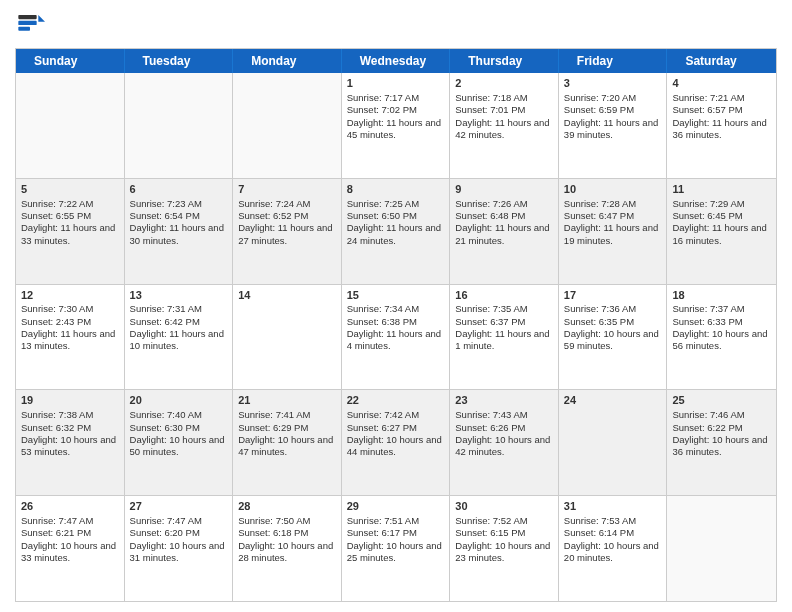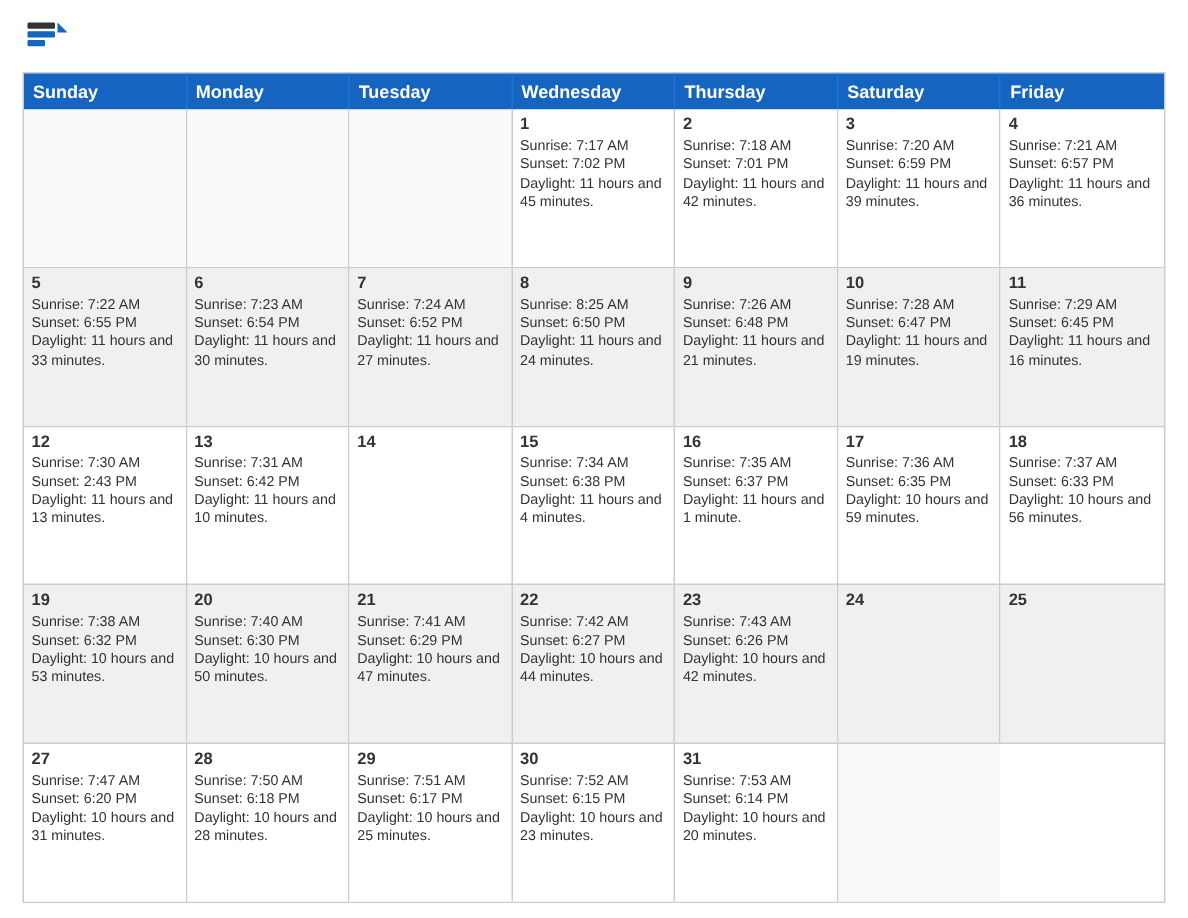--- a/index.html
+++ b/index.html
@@ -68,21 +68,21 @@
     }
     .cal-header {
       display: grid;
       grid-template-columns: repeat(7, 1fr);
       background: #1565c0;
     }
     .cal-header-cell {
       color: #fff;
       font-weight: bold;
       font-size: 12px;
-      padding: 5px 6px;
+      padding: 5px 18px;
       border-right: 1px solid #1976d2;
     }
     .cal-header-cell:last-child { border-right: none; }
     .cal-body {
       flex: 1;
       display: flex;
       flex-direction: column;
     }
     .cal-row {
       display: grid;
@@ -133,26 +133,26 @@
     </div>
     <div class="title-section">
       <div class="month-title"></div>
       <div class="location"></div>
     </div>
   </div>
 
   <div class="calendar">
     <div class="cal-header">
     <div class="cal-header-cell">Sunday</div>
+        <div class="cal-header-cell">Tuesday</div>
         <div class="cal-header-cell">Monday</div>
-        <div class="cal-header-cell">Tuesday</div>
         <div class="cal-header-cell">Wednesday</div>
         <div class="cal-header-cell">Thursday</div>
+        <div class="cal-header-cell">Friday</div>
         <div class="cal-header-cell">Saturday</div>
-        <div class="cal-header-cell">Friday</div>
       </div>
     <div class="cal-body">
     <div class="cal-row">
           <div class="cal-cell empty"></div>
           <div class="cal-cell empty"></div>
           <div class="cal-cell empty"></div>
           <div class="cal-cell">
             <div class="day-number">1</div>
             <div class="cell-text">Sunrise: 7:17 AM
 Sunset: 7:02 PM
@@ -191,21 +191,21 @@
 Daylight: 11 hours and 30 minutes.</div>
           </div>
           <div class="cal-cell shaded">
             <div class="day-number">7</div>
             <div class="cell-text">Sunrise: 7:24 AM
 Sunset: 6:52 PM
 Daylight: 11 hours and 27 minutes.</div>
           </div>
           <div class="cal-cell shaded">
             <div class="day-number">8</div>
-            <div class="cell-text">Sunrise: 8:25 AM
+            <div class="cell-text">Sunrise: 7:25 AM
 Sunset: 6:50 PM
 Daylight: 11 hours and 24 minutes.</div>
           </div>
           <div class="cal-cell shaded">
             <div class="day-number">9</div>
             <div class="cell-text">Sunrise: 7:26 AM
 Sunset: 6:48 PM
 Daylight: 11 hours and 21 minutes.</div>
           </div>
           <div class="cal-cell shaded">
@@ -291,23 +291,32 @@
             <div class="day-number">23</div>
             <div class="cell-text">Sunrise: 7:43 AM
 Sunset: 6:26 PM
 Daylight: 10 hours and 42 minutes.</div>
           </div>
           <div class="cal-cell shaded">
             <div class="day-number">24</div>
           </div>
           <div class="cal-cell shaded">
             <div class="day-number">25</div>
+            <div class="cell-text">Sunrise: 7:46 AM
+Sunset: 6:22 PM
+Daylight: 10 hours and 36 minutes.</div>
           </div>
         </div>
         <div class="cal-row">
+          <div class="cal-cell">
+            <div class="day-number">26</div>
+            <div class="cell-text">Sunrise: 7:47 AM
+Sunset: 6:21 PM
+Daylight: 10 hours and 33 minutes.</div>
+          </div>
           <div class="cal-cell">
             <div class="day-number">27</div>
             <div class="cell-text">Sunrise: 7:47 AM
 Sunset: 6:20 PM
 Daylight: 10 hours and 31 minutes.</div>
           </div>
           <div class="cal-cell">
             <div class="day-number">28</div>
             <div class="cell-text">Sunrise: 7:50 AM
 Sunset: 6:18 PM

